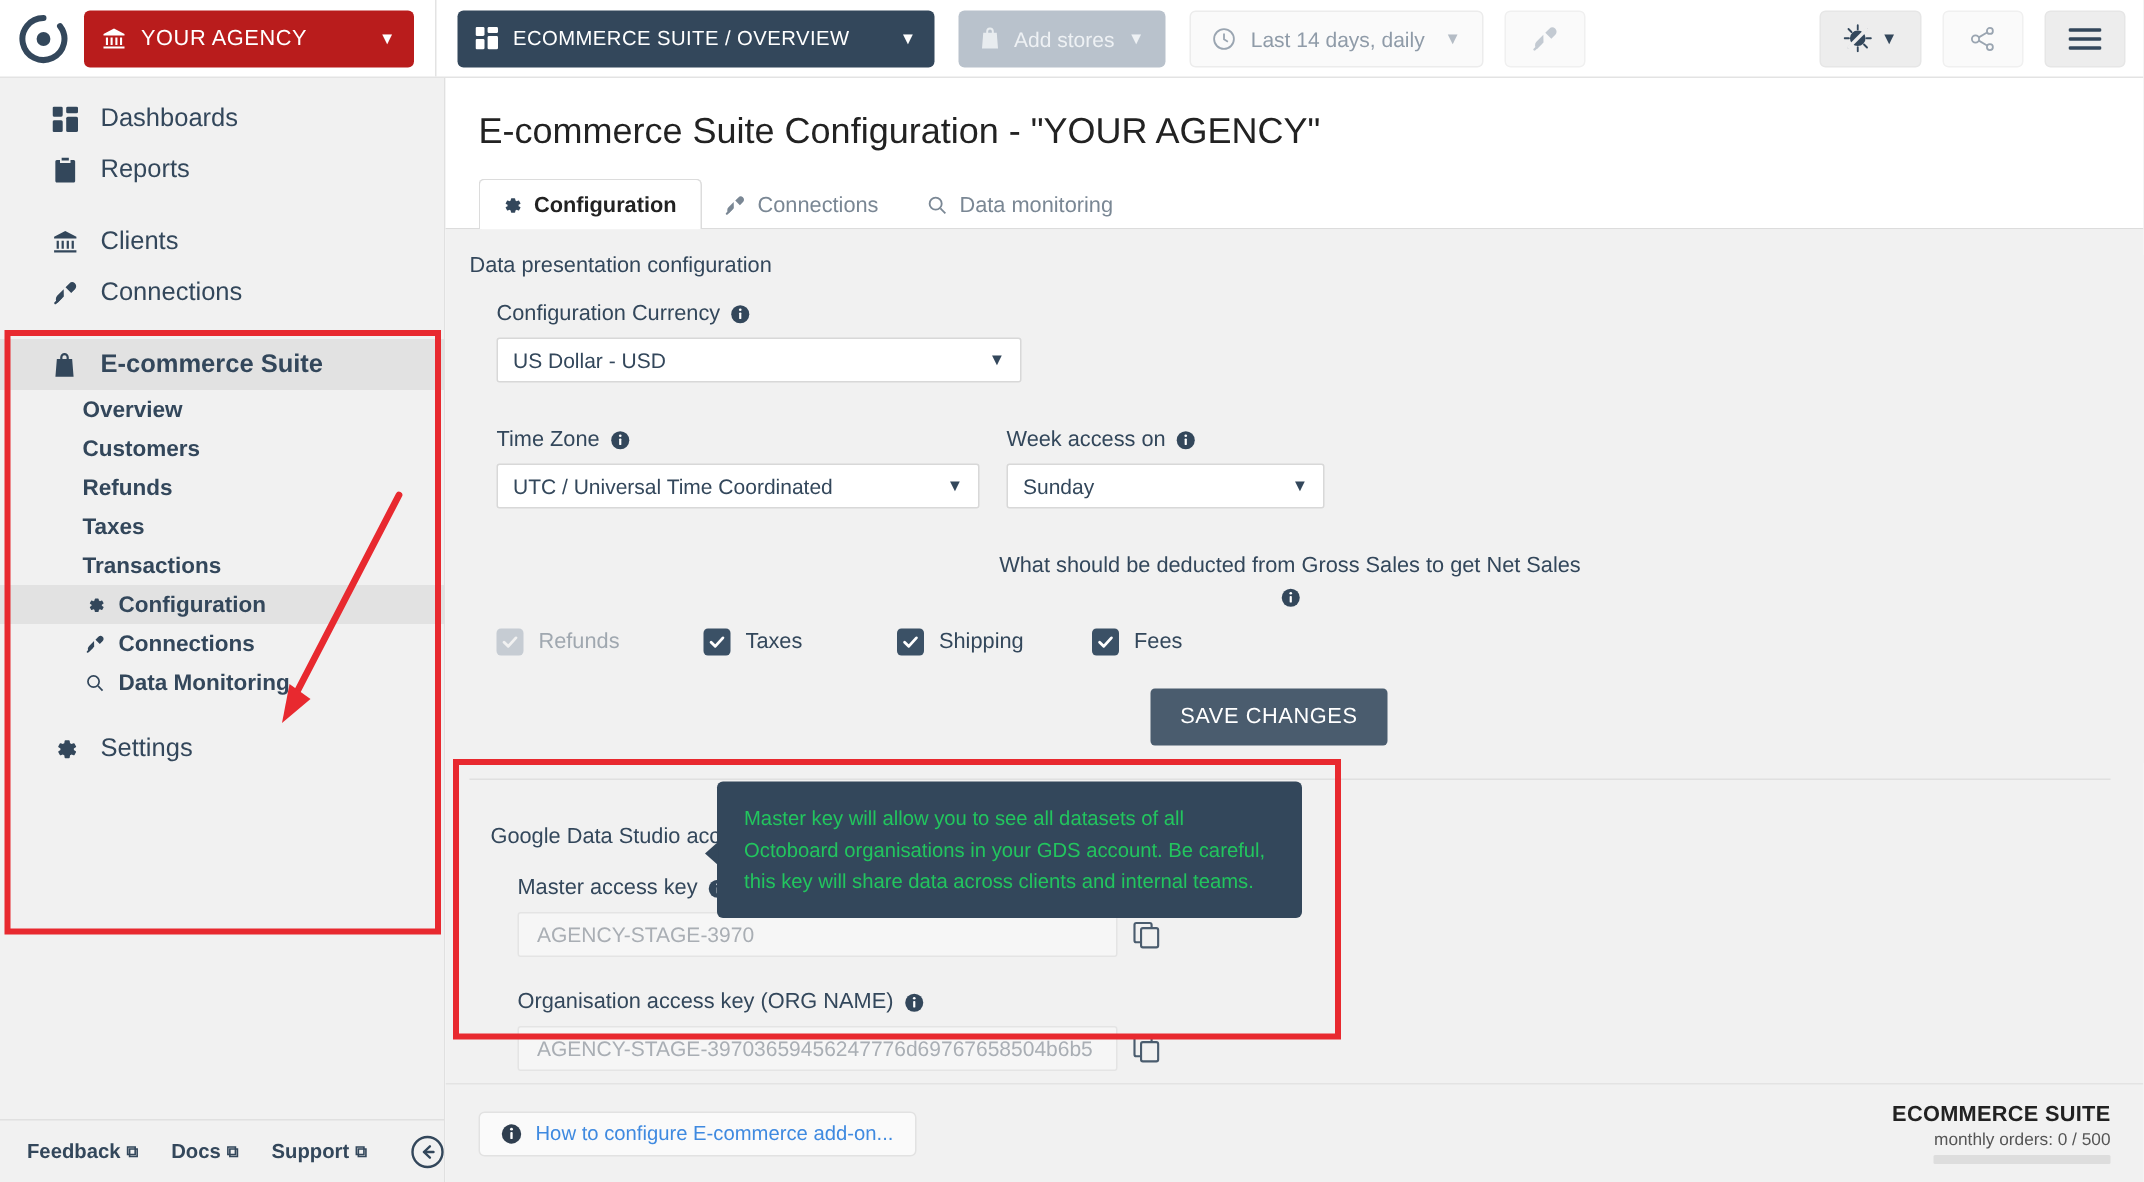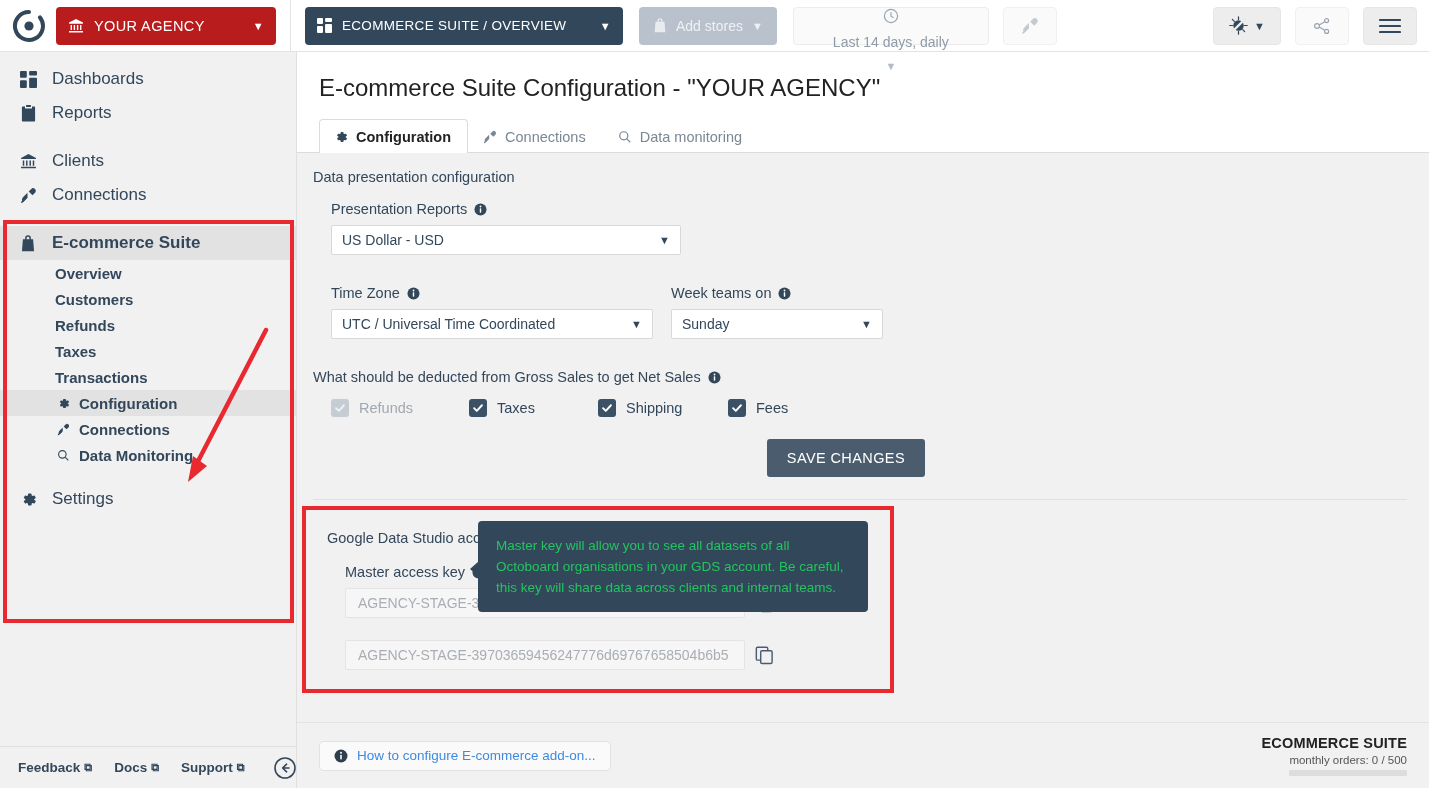--- a/index.html
+++ b/index.html
@@ -37,21 +37,21 @@
   .addstores-pill {
     display: flex; align-items: center; gap: 9px;
     background: #b9c2cc; color: #eef1f4; height: 38px;
     border-radius: 4px; padding: 0 14px; margin-left: 16px;
     font-size: 14px; cursor: pointer;
   }
   .date-pill {
     display: flex; align-items: center; gap: 10px;
     background: #fafafa; color: #8f9ba8; height: 38px;
     border: 1px solid #ececec; border-radius: 4px; padding: 0 14px; margin-left: 16px;
-    font-size: 14px; min-width: 196px; cursor: pointer; flex-direction: column;
+    font-size: 14px; min-width: 196px; cursor: pointer;
   }
   .date-pill .lbl { flex: 1; }
   .icon-btn {
     width: 54px; height: 38px; border-radius: 4px; background: #fafafa;
     border: 1px solid #f0f0f0; display: flex; align-items: center; justify-content: center;
     margin-left: 14px; cursor: pointer;
   }
   .icon-btn.grey { background: #ededed; border-color: #e6e6e6; }
   .icon-btn.wide { width: 68px; gap: 6px; }
   .spacer { flex: 1; }
@@ -61,21 +61,21 @@
 
   
   .sidebar {
     width: 297px; min-width: 297px; background: #f1f1f1;
     border-right: 1px solid #e0e0e0; position: relative;
     display: flex; flex-direction: column;
   }
   .nav-top { padding-top: 10px; }
   .nav-item {
     display: flex; align-items: center; gap: 14px;
-    height: 34px; padding-left: 18px; font-size: 17px; color: #33475b;
+    height: 34px; padding-left: 33px; font-size: 17px; color: #33475b;
     cursor: pointer;
   }
   .nav-item .ic { width: 20px; display: flex; align-items: center; justify-content: center; }
   .nav-gap { height: 14px; }
   .nav-item.active { background: #e2e2e2; font-weight: 700; }
   .sub-item {
     display: flex; align-items: center; gap: 8px;
     height: 26px; padding-left: 55px; font-size: 15px; color: #33475b; cursor: pointer; font-weight: bold;
   }
   .sub-item.icon-sub { padding-left: 55px; }
@@ -124,21 +124,21 @@
     cursor: pointer;
   }
   .select .val { flex: 1; }
   .select .caret { color: #33475b; }
   .w-currency { width: 350px; }
   .w-tz { width: 322px; }
   .w-week { width: 212px; }
 
   .row2 { display: flex; gap: 18px; margin-top: 30px; }
 
-  .deduct-label { font-size: 14.5px; margin: 30px 0 0 0; display: flex; align-items: center; gap: 7px; }
+  .deduct-label { font-size: 14.5px; margin: 30px 0 0 0; display: flex; align-items: center; gap: 7px; flex-direction: column; }
   .cb-row { display: flex; align-items: center; margin: 14px 0 0 18px; }
   .cb-item { display: flex; align-items: center; gap: 10px; font-size: 14.5px; }
   .cb {
     width: 18px; height: 18px; border-radius: 3px; background: #3b5166;
     display: flex; align-items: center; justify-content: center;
   }
   .cb.disabled { background: #c6ccd3; }
   .cb-item.disabled { color: #a0a8b0; }
 
   .save-row { display: flex; justify-content: flex-end; padding-right: 482px; margin-top: 22px; }
@@ -467,21 +467,21 @@
         </div>
       </div>
 
       <div class="content">
         <div class="panel">
 
           <div class="section-label">Data presentation configuration</div>
 
           <div class="fld-group">
             <div class="field-label">
-              <span>Presentation Reports</span>
+              <span>Configuration Currency</span>
               <span>
                 <svg width="13" height="13" viewBox="0 0 16 16">
                     <circle cx="8" cy="8" r="7.4" fill="#33475b"></circle>
                     <rect x="7.1" y="6.5" width="1.8" height="5.4" rx=".7" fill="#fff"></rect>
                     <circle cx="8" cy="4.3" r="1.1" fill="#fff"></circle>
                   </svg>
               </span>
             </div>
             <div class="select w-currency">
               <span class="val">US Dollar - USD</span>
@@ -502,21 +502,21 @@
                 </span>
               </div>
               <div class="select w-tz">
                 <span class="val">UTC / Universal Time Coordinated</span>
                 <span class="caret" style="font-size:11px">▼</span>
               </div>
             </div>
 
             <div>
               <div class="field-label">
-                <span>Week teams on</span>
+                <span>Week access on</span>
                 <span>
                   <svg width="13" height="13" viewBox="0 0 16 16">
                       <circle cx="8" cy="8" r="7.4" fill="#33475b"></circle>
                       <rect x="7.1" y="6.5" width="1.8" height="5.4" rx=".7" fill="#fff"></rect>
                       <circle cx="8" cy="4.3" r="1.1" fill="#fff"></circle>
                     </svg>
                 </span>
               </div>
               <div class="select w-week">
                 <span class="val">Sunday</span>
@@ -607,20 +607,30 @@
                 <div class="copy-btn">
                   <svg width="19" height="19" viewBox="0 0 20 20" fill="none" stroke="#4a5c6e" stroke-width="1.5">
                     <rect x="1.4" y="1.4" width="12" height="13.5" rx="1.3"></rect>
                     <rect x="6" y="5" width="12" height="13.5" rx="1.3" fill="#f1f1f1"></rect>
                   </svg>
                 </div>
               </div>
             </div>
 
             <div style="margin-left:18px; margin-top:22px">
+              <div class="field-label">
+                <span>Organisation access key (ORG NAME)</span>
+                <span>
+                  <svg width="13" height="13" viewBox="0 0 16 16">
+                      <circle cx="8" cy="8" r="7.4" fill="#33475b"></circle>
+                      <rect x="7.1" y="6.5" width="1.8" height="5.4" rx=".7" fill="#fff"></rect>
+                      <circle cx="8" cy="4.3" r="1.1" fill="#fff"></circle>
+                    </svg>
+                </span>
+              </div>
               <div class="key-row">
                 <div class="key-input">
                   <span>AGENCY-STAGE-39703659456247776d69767658504b6b5</span>
                 </div>
                 <div class="copy-btn">
                   <svg width="19" height="19" viewBox="0 0 20 20" fill="none" stroke="#4a5c6e" stroke-width="1.5">
                     <rect x="1.4" y="1.4" width="12" height="13.5" rx="1.3"></rect>
                     <rect x="6" y="5" width="12" height="13.5" rx="1.3" fill="#f1f1f1"></rect>
                   </svg>
                 </div>

